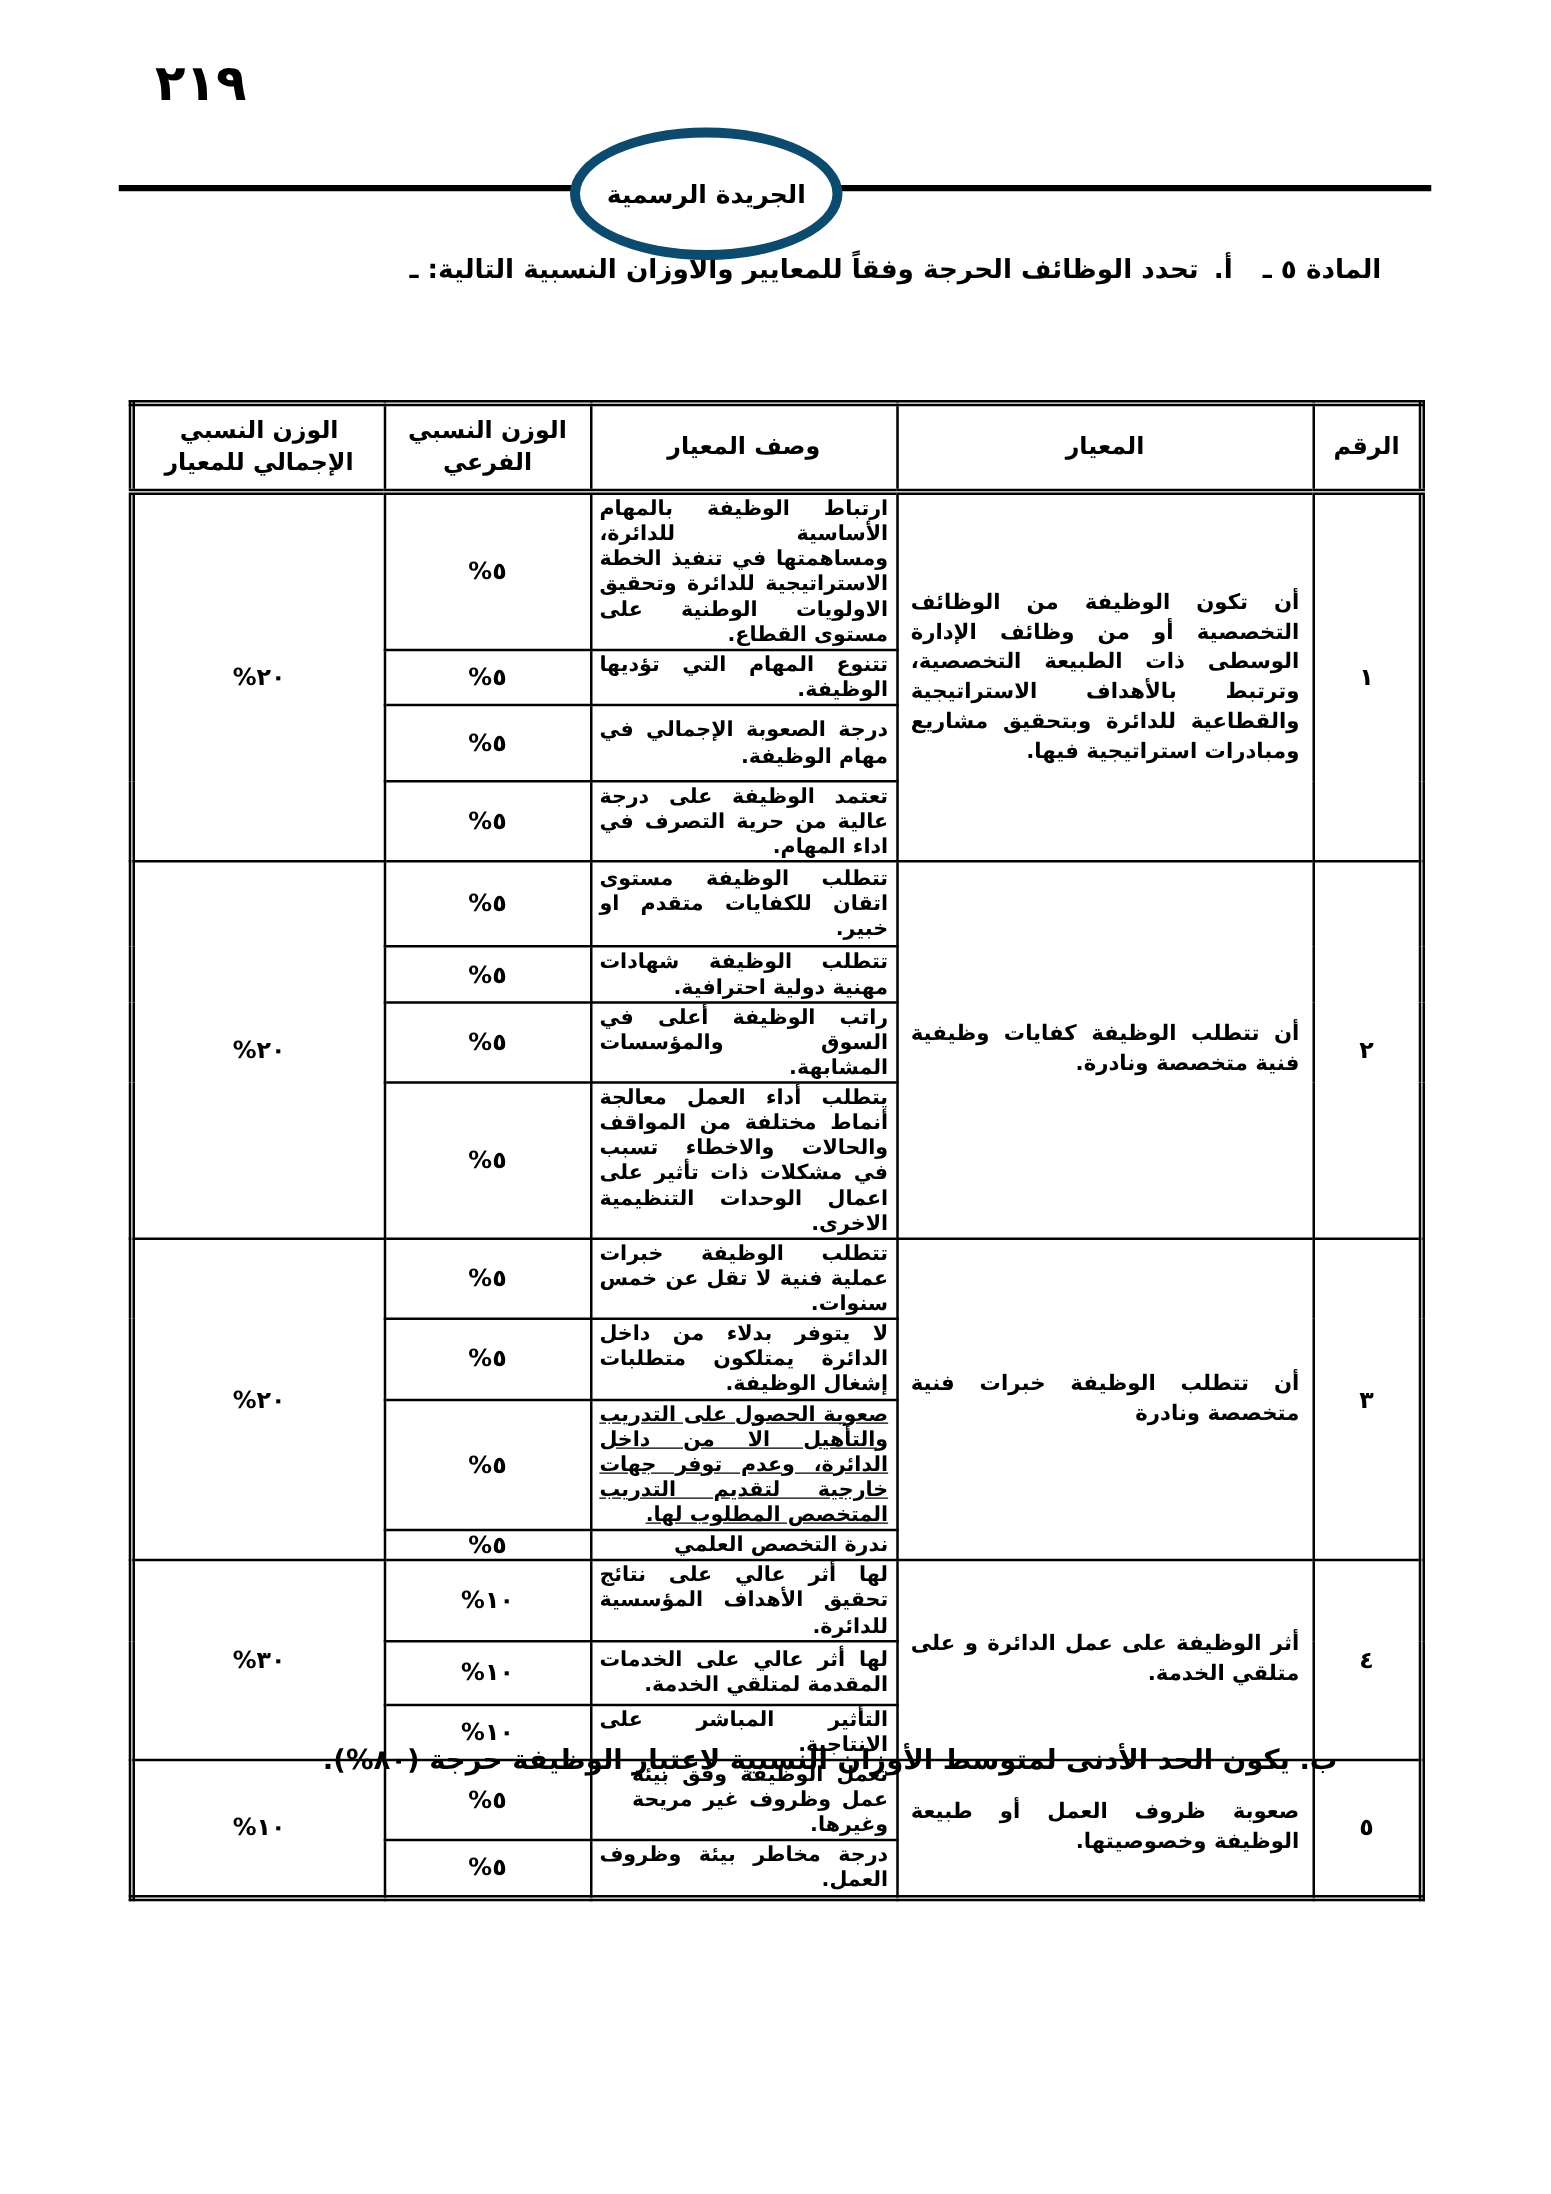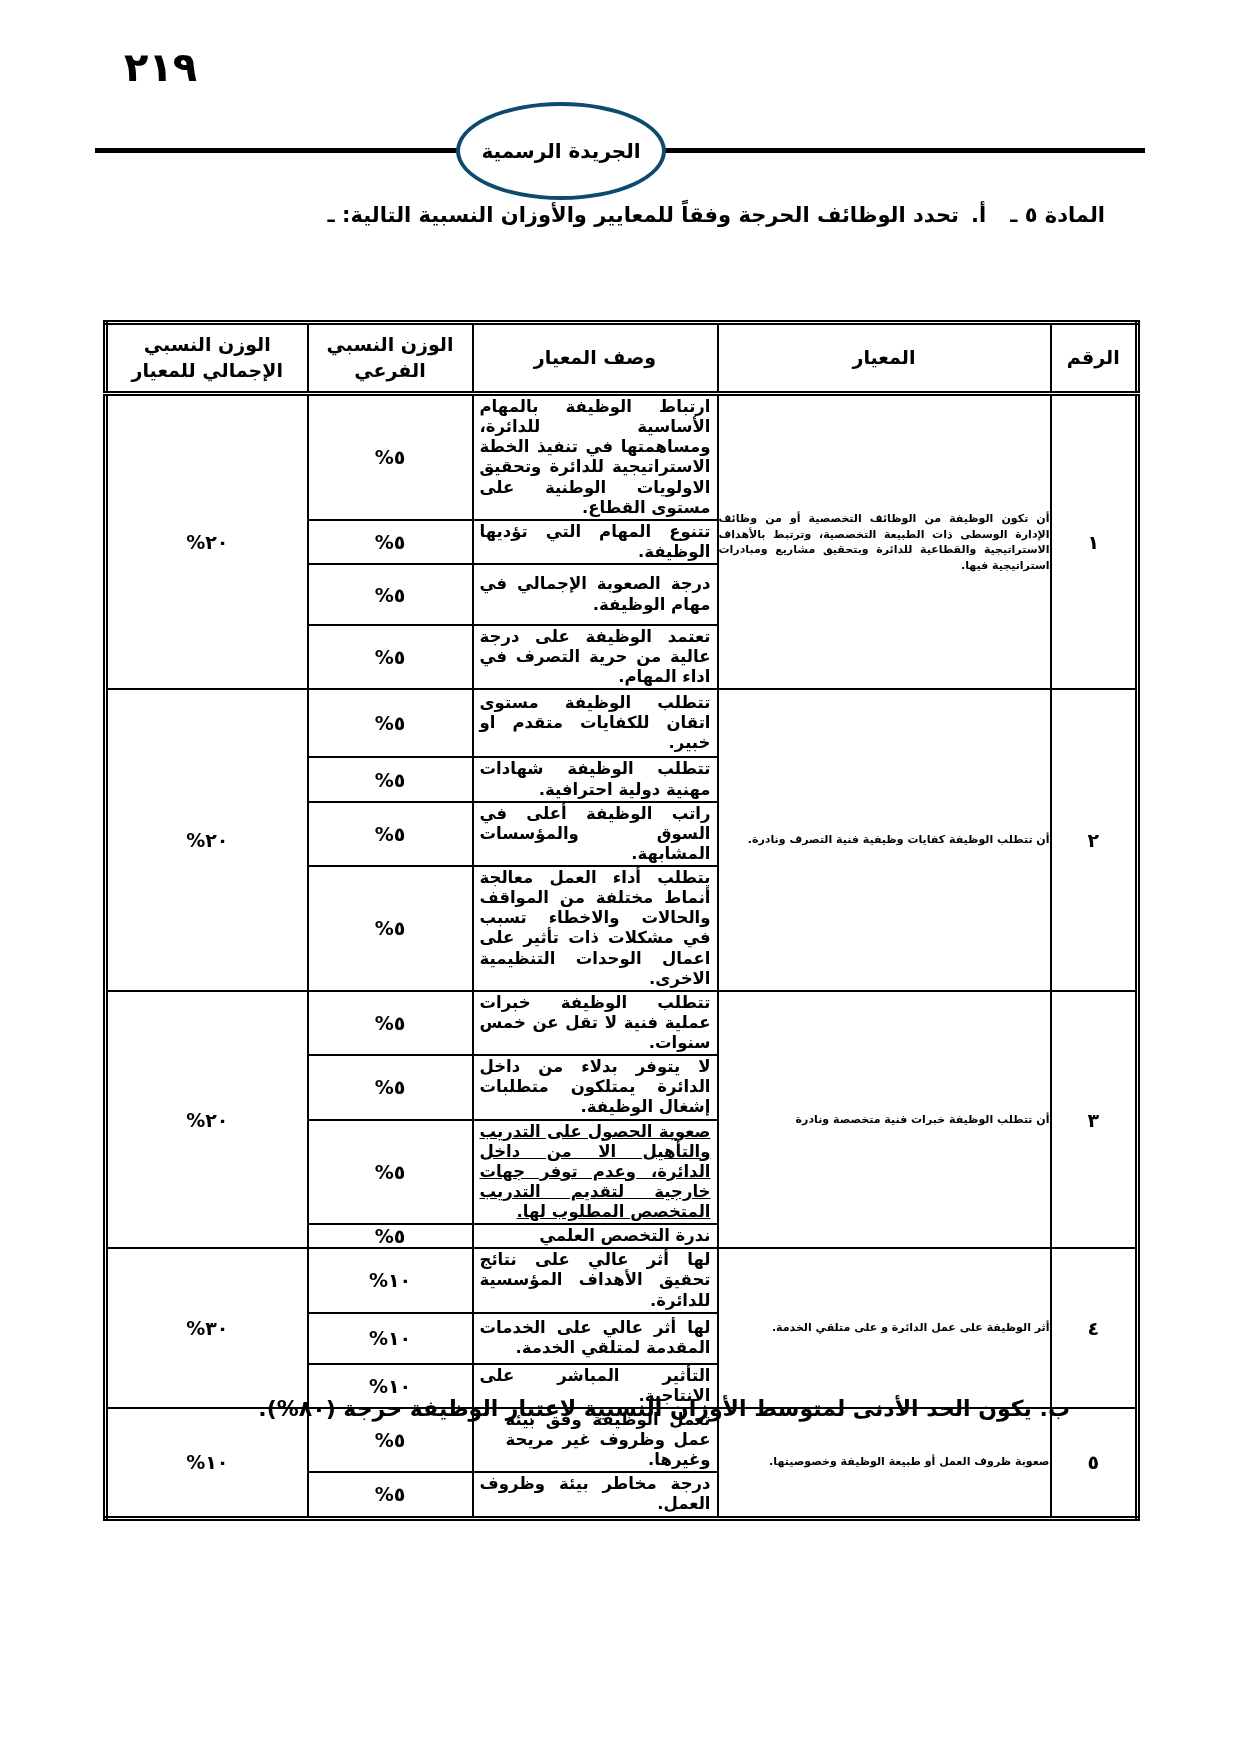--- a/index.html
+++ b/index.html
@@ -15,21 +15,21 @@
     font-size:40px;font-weight:bold;letter-spacing:9px;
     direction:rtl;
   }
   .gazette-rule{
     position:absolute;left:95px;top:148px;
     width:1050px;height:5px;background:#000;
   }
   .gazette-oval{
     position:absolute;left:456px;top:102px;
     width:202px;height:90px;
-    background:#fff;border:4px solid #0c4a6e;border-radius:50%;
+    background:#fff;border:8px solid #0c4a6e;border-radius:50%;
     display:flex;align-items:center;justify-content:center;
     z-index:2;
   }
   .gazette-oval span{font-size:20px;font-weight:bold;}
   .article-heading{
     position:absolute;top:203px;right:136px;
     direction:rtl;display:flex;align-items:baseline;
     font-size:21px;font-weight:bold;white-space:nowrap;
   }
   .article-heading .article-label{margin-left:24px;}
@@ -50,24 +50,24 @@
     font-size:19px;font-weight:bold;text-align:center;vertical-align:middle;
     padding:2px 6px;line-height:1.35;
   }
   .desc-cell{
     font-size:16.5px;font-weight:bold;
     text-align:justify;text-justify:inter-word;
     vertical-align:middle;
     padding:1px 6px;line-height:1.22;
   }
   .crit-cell{
-    font-size:11px;font-weight:bold;
+    font-size:17px;font-weight:bold;
     text-align:justify;text-justify:inter-word;
     vertical-align:middle;
-    padding:2px 0;line-height:1.4;
+    padding:2px 10px;line-height:1.4;
   }
   .weight-cell,.total-cell,.num-cell{
     font-size:19px;font-weight:bold;
     text-align:center;vertical-align:middle;
     padding:0 2px;
   }
   .footer-note{
     position:absolute;top:1396px;right:171px;
     direction:rtl;font-size:22px;font-weight:bold;white-space:nowrap;
   }
@@ -121,21 +121,21 @@
       <tr>
         <td class="desc-cell" style="height: 57px;">درجة الصعوبة الإجمالي في مهام الوظيفة.</td>
         <td class="weight-cell">٥%</td>
       </tr>
       <tr>
         <td class="desc-cell" style="height: 46px;">تعتمد الوظيفة على درجة عالية من حرية التصرف في اداء المهام.</td>
         <td class="weight-cell">٥%</td>
       </tr>
       <tr>
         <td class="num-cell" rowspan="4">٢</td>
-        <td class="crit-cell" rowspan="4">أن تتطلب الوظيفة كفايات وظيفية فنية التصرف ونادرة.</td>
+        <td class="crit-cell" rowspan="4">أن تتطلب الوظيفة كفايات وظيفية فنية متخصصة ونادرة.</td>
         <td class="desc-cell" style="height: 64px;">تتطلب الوظيفة مستوى اتقان للكفايات متقدم او خبير.</td>
         <td class="weight-cell">٥%</td>
         <td class="total-cell" rowspan="4">٢٠%</td>
       </tr>
       <tr>
         <td class="desc-cell" style="height: 31px;">تتطلب الوظيفة شهادات مهنية دولية احترافية.</td>
         <td class="weight-cell">٥%</td>
       </tr>
       <tr>
         <td class="desc-cell" style="height: 46px;">راتب الوظيفة أعلى في السوق والمؤسسات المشابهة.</td>

